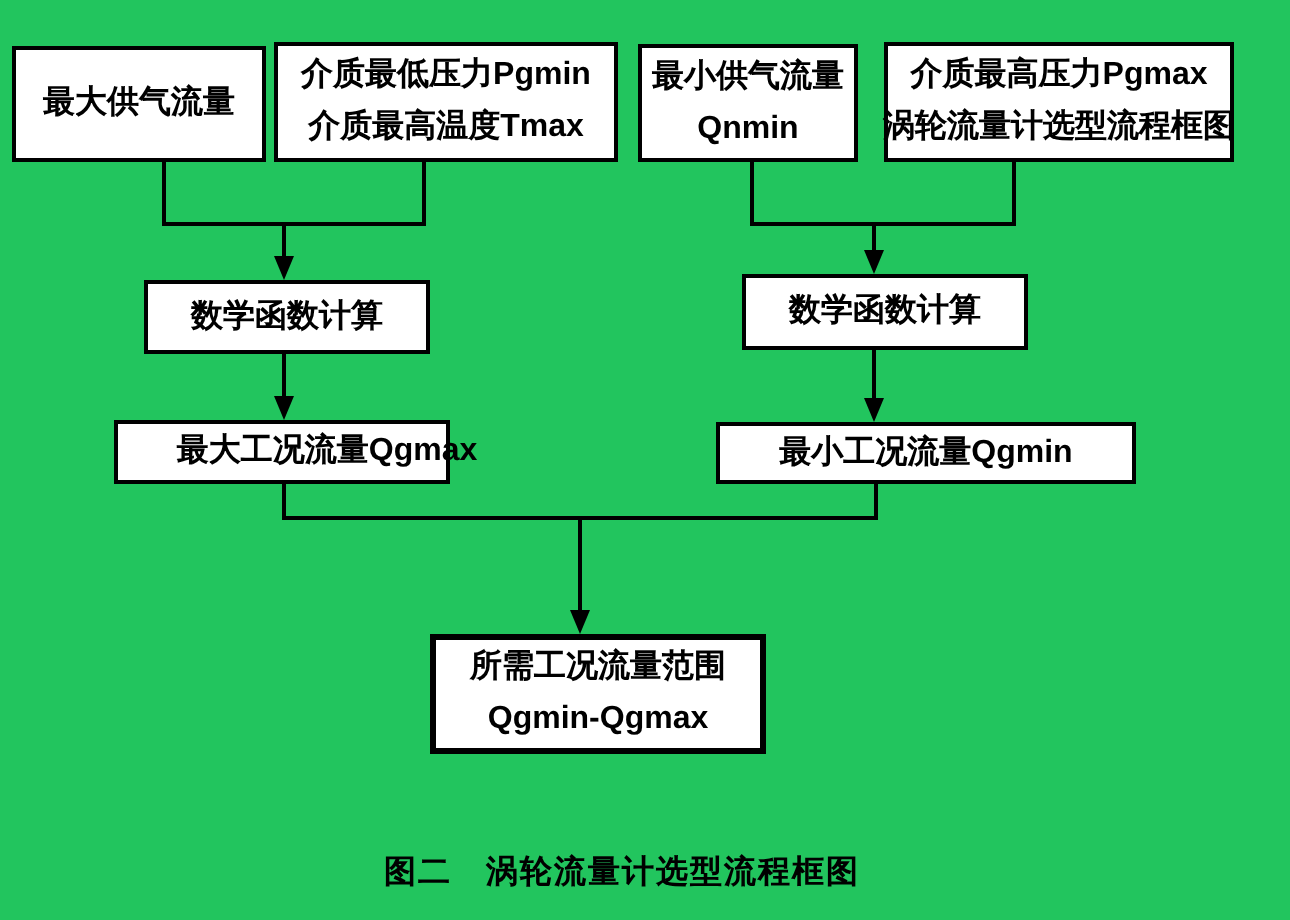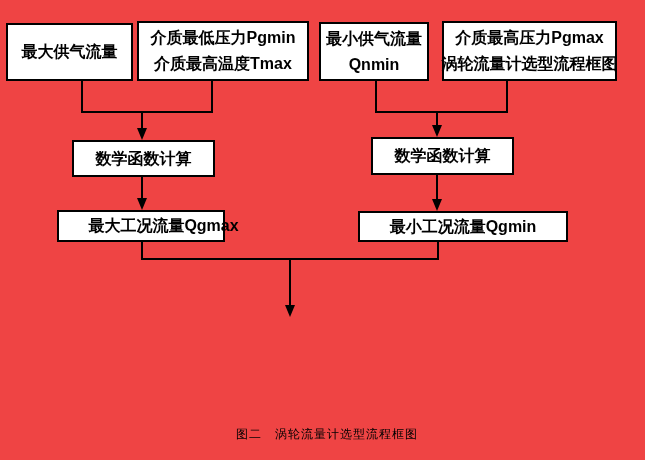--- a/index.html
+++ b/index.html
@@ -4,21 +4,21 @@
 <style>
   html, body {
     margin: 0;
     padding: 0;
     background: #ffffff;
   }
   #stage {
     position: relative;
     width: 645px;
     height: 460px;
-    background: #ef4444;
+    background: #22c55e;
     font-family: "Liberation Sans", "DejaVu Sans", sans-serif;
     color: #000000;
     overflow: hidden;
   }
   #connector-layer {
     position: absolute;
     left: 0;
     top: 0;
     width: 645px;
     height: 460px;
@@ -49,25 +49,24 @@
   #node-qgmax      { left: 57px;  top: 210px; width: 168px; height: 32px; padding-left: 45px; }
   #node-qgmin      { left: 358px; top: 211px; width: 210px; height: 31px; }
   #node-result     { left: 215px; top: 317px; width: 168px; height: 60px; border-width: 3px; }
 
   #figure-caption {
     position: absolute;
     left: 0;
     top: 426px;
     width: 622px;
     text-align: center;
-    font-weight: normal;
-    font-size: 12px;
+    font-weight: bold;
+    font-size: 16px;
     letter-spacing: 1px;
     white-space: pre;
-    padding-left: 16px;
   }
 </style>
 </head>
 <body>
 
 <div id="stage">
 
   <svg id="connector-layer" viewBox="0 0 645 460" xmlns="http://www.w3.org/2000/svg">
 
     <g stroke="#000000" stroke-width="2" fill="none">
@@ -133,16 +132,20 @@
   </div>
 
   <div class="node" id="node-qgmax">
     <span>最大工况流量Qgmax</span>
   </div>
 
   <div class="node" id="node-qgmin">
     <span>最小工况流量Qgmin</span>
   </div>
 
+  <div class="node" id="node-result">
+    <span>所需工况流量范围</span>
+    <span>Qgmin-Qgmax</span>
+  </div>
 
   <div id="figure-caption">图二　涡轮流量计选型流程框图</div>
 
 </div>
 
 </body></html>

